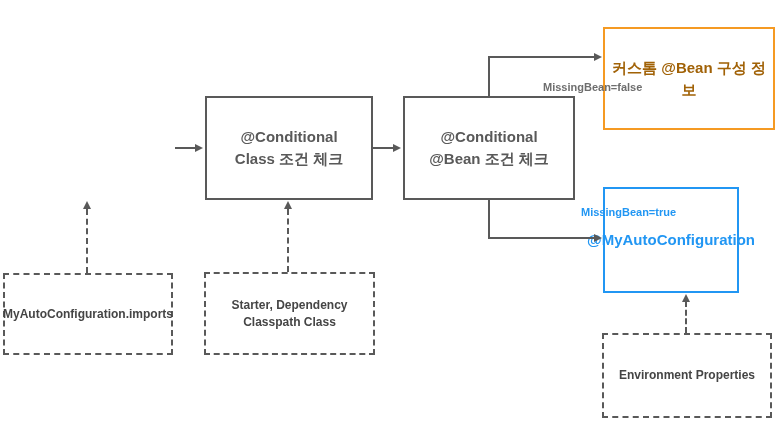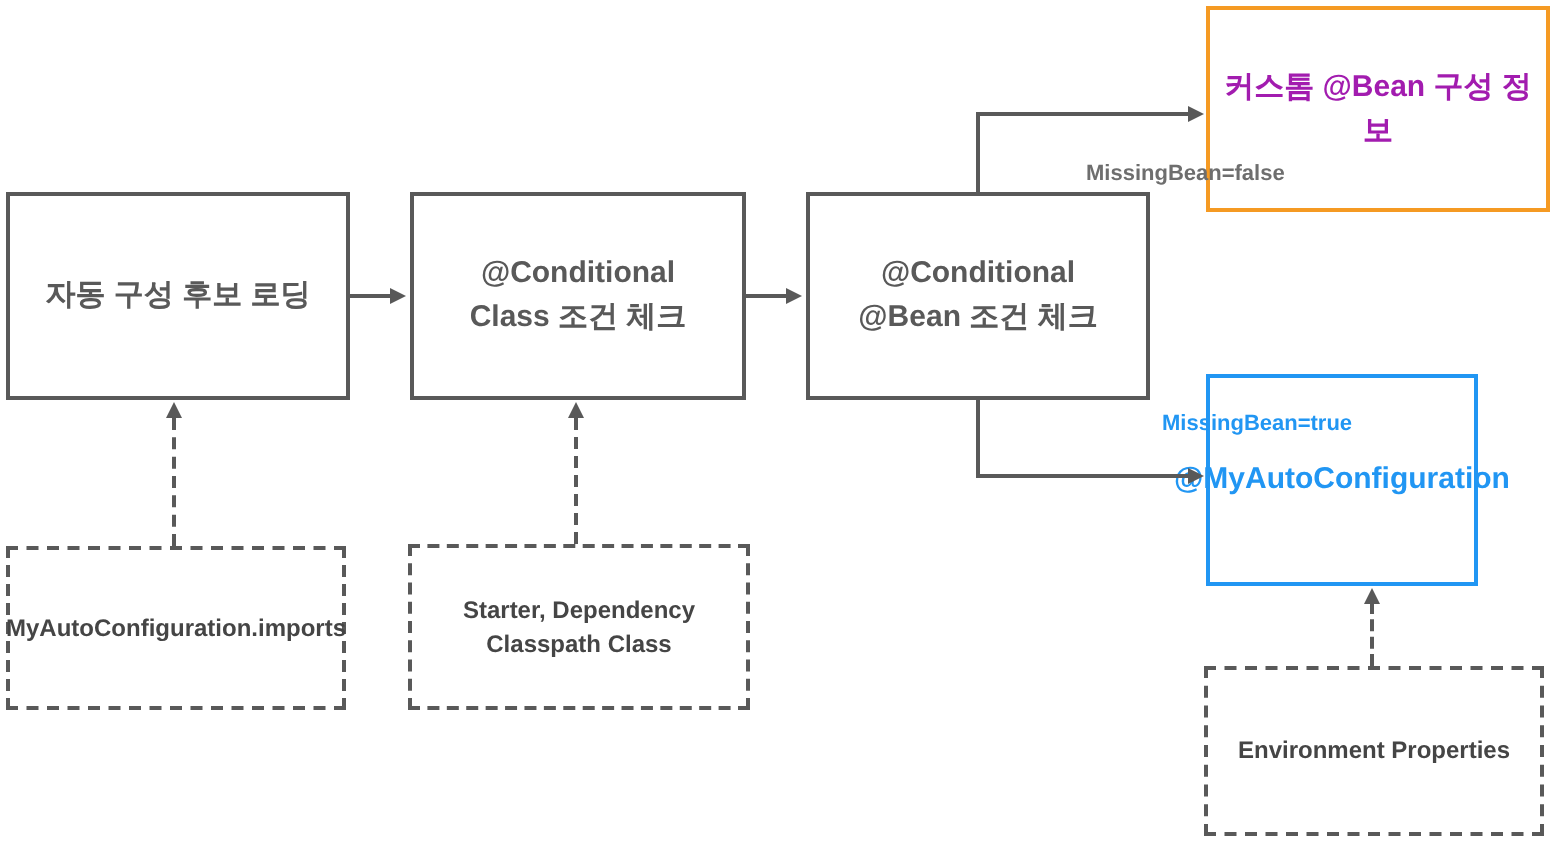--- a/index.html
+++ b/index.html
@@ -23,21 +23,21 @@
     color: #595959;
     display: flex;
     flex-direction: column;
     align-items: center;
     justify-content: center;
     text-align: center;
     font-weight: bold;
     font-size: 15px;
     line-height: 1.45;
   }
-  .box.orange { border-color: #F59A23; color: #a21caf; }
+  .box.orange { border-color: #F59A23; color: #a16207; margin-top: 24px; }
   .box.blue   { border-color: #2196F3; color: #2196F3; }
   .box.dashed {
     border: 2px dashed #595959;
     color: #454545;
     font-size: 12px;
     line-height: 1.4;
   }
   .hline {
     position: absolute;
     height: 2px;
@@ -77,23 +77,20 @@
     margin-left: 47px;
   }
   .edge-label.gray { color: #6e6e6e; }
   .edge-label.blue { color: #2196F3; padding-left: 40px; }
 </style>
 </head>
 <body>
 
 <div class="canvas">
 
-  <div class="box" style="left:3px; top:96px; width:172px; height:104px;">
-    <span>자동 구성 후보 로딩</span>
-  </div>
 
   <div class="box" style="left:205px; top:96px; width:168px; height:104px;">
     <span>@Conditional</span>
     <span>Class 조건 체크</span>
   </div>
 
   <div class="box" style="left:403px; top:96px; width:172px; height:104px;">
     <span>@Conditional</span>
     <span>@Bean 조건 체크</span>
   </div>

